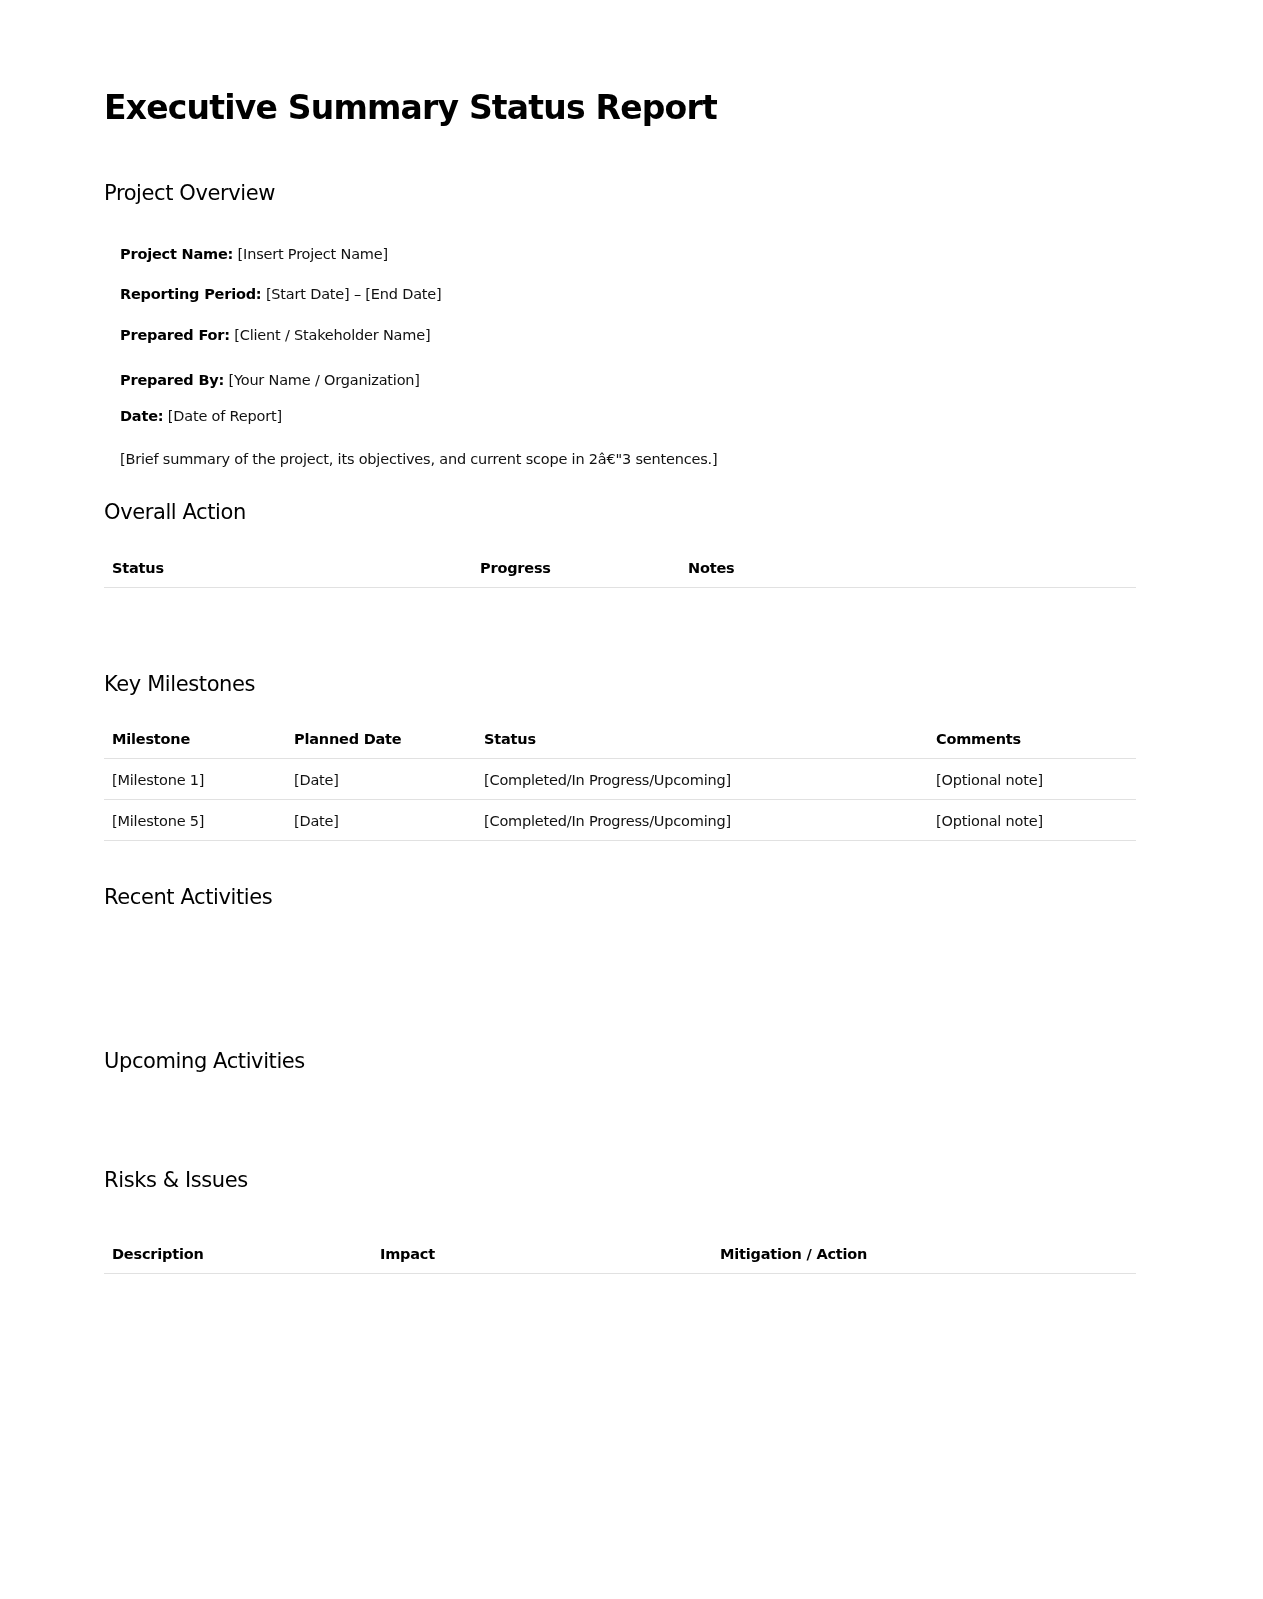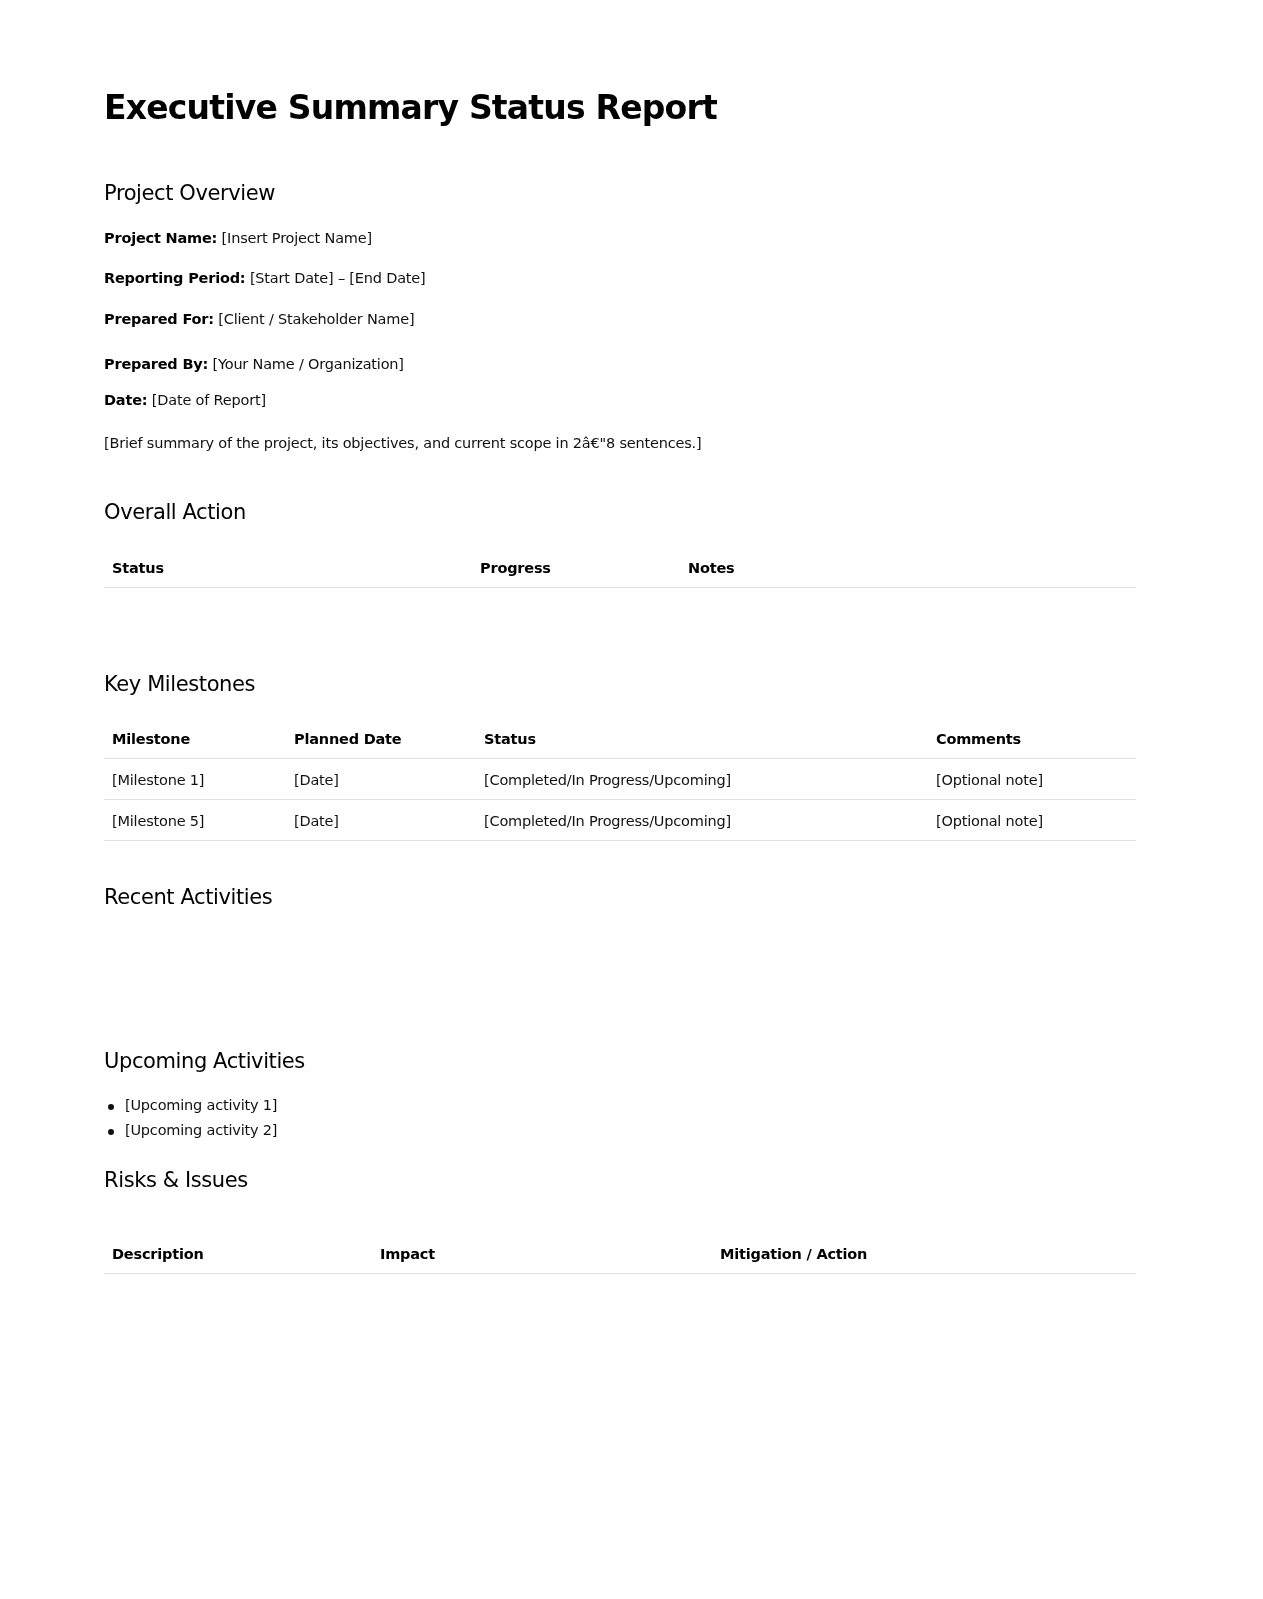--- a/index.html
+++ b/index.html
@@ -12,21 +12,21 @@
   .title {
     position: absolute; left: 104px; top: 88px;
     font-size: 33px; font-weight: 600; letter-spacing: -0.8px; margin: 0;
     color: #000;
   }
   h2 {
     position: absolute; left: 104px; margin: 0;
     font-size: 21px; font-weight: 500; letter-spacing: -0.4px; color: #000;
   }
   .field {
-    position: absolute; left: 104px; margin: 0;
+    position: absolute; left: 104px; margin: 16px;
     font-size: 14.5px; color: #111; letter-spacing: -0.2px;
   }
   .field b { font-weight: 700; color: #000; }
   .tbl { position: absolute; left: 104px; width: 1032px; }
   .tr { position: relative; height: 40px; border-bottom: 1px solid #e1e1e1; }
   .tr span { position: absolute; top: 13px; font-size: 14.5px; letter-spacing: -0.2px; color: #111; white-space: nowrap; }
   .tr.head span { font-weight: 700; color: #000; }
   ul.bul { position: absolute; left: 104px; margin: 0; padding: 0; list-style: none; }
   ul.bul li { position: relative; height: 25px; padding-left: 21px; font-size: 14.5px; letter-spacing: -0.2px; color: #111; }
   ul.bul li .dot { position: absolute; left: 4px; top: 7px; width: 6px; height: 6px; border-radius: 50%; background: #111; }
@@ -53,21 +53,21 @@
     <span>[Client / Stakeholder Name]</span>
   </p>
   <p class="field" style="top:356px">
     <b>Prepared By:</b>
     <span>[Your Name / Organization]</span>
   </p>
   <p class="field" style="top:392px">
     <b>Date:</b>
     <span>[Date of Report]</span>
   </p>
-  <p class="field" style="top:435px">[Brief summary of the project, its objectives, and current scope in 2â€"8 sentences.]</p>
+  <p class="field" style="top:435px">[Brief summary of the project, its objectives, and current scope in 2â€"3 sentences.]</p>
 
   <h2 style="top:500px">Overall Action</h2>
   <div class="tbl" style="top:547px">
     <div class="tr head">
       <span style="left:8px">Status</span>
       <span style="left:376px">Progress</span>
       <span style="left:584px">Notes</span>
     </div>
   </div>
 
@@ -89,24 +89,20 @@
       <span style="left:8px">[Milestone 5]</span>
       <span style="left:190px">[Date]</span>
       <span style="left:380px">[Completed/In Progress/Upcoming]</span>
       <span style="left:832px">[Optional note]</span>
     </div>
   </div>
 
   <h2 style="top:885px">Recent Activities</h2>
 
   <h2 style="top:1049px">Upcoming Activities</h2>
-  <ul class="bul" style="top:1097px">
-    <li><span class="dot"></span><span>[Upcoming activity 1]</span></li>
-    <li><span class="dot"></span><span>[Upcoming activity 2]</span></li>
-  </ul>
 
   <h2 style="top:1168px">Risks &amp; Issues</h2>
   <div class="tbl" style="top:1233px">
     <div class="tr head">
       <span style="left:8px">Description</span>
       <span style="left:276px">Impact</span>
       <span style="left:616px">Mitigation / Action</span>
     </div>
   </div>
 

